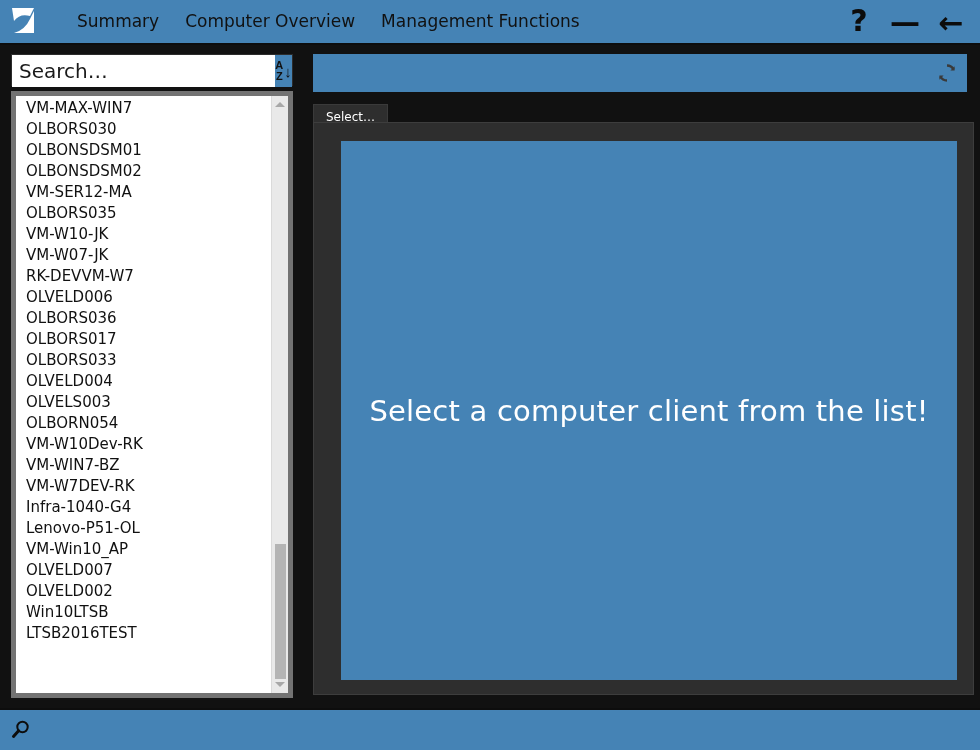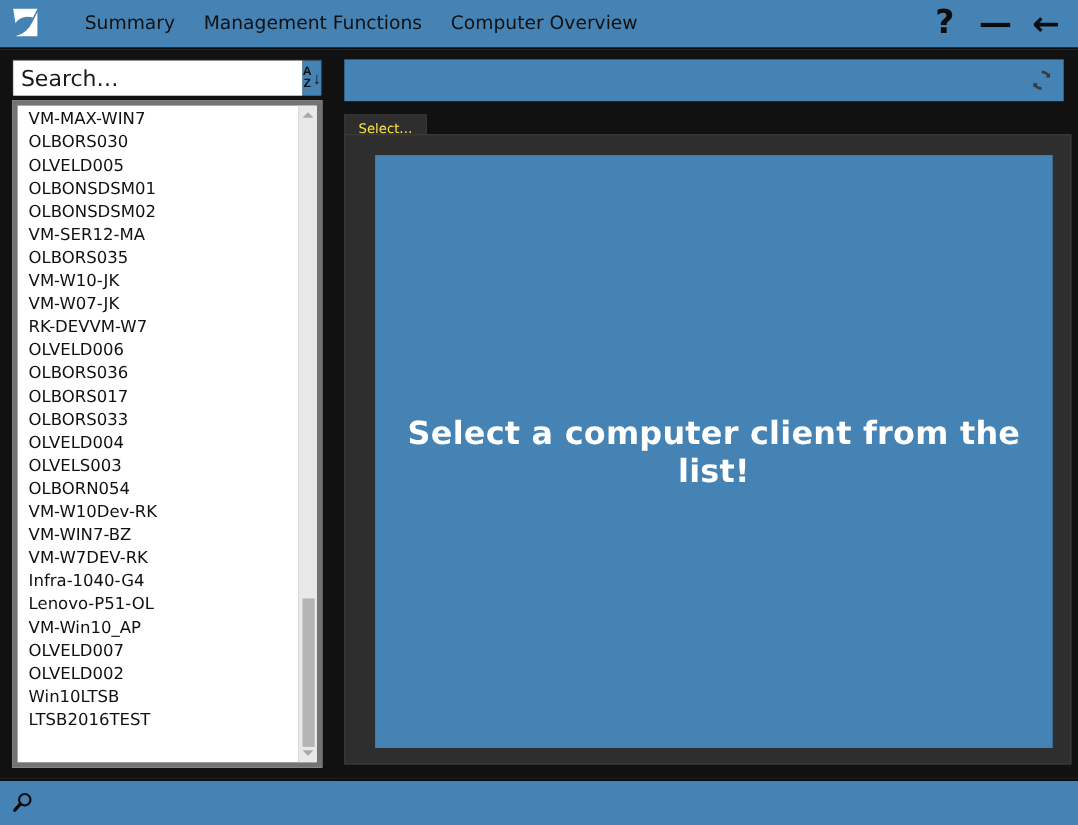--- a/index.html
+++ b/index.html
@@ -233,21 +233,21 @@
     top: 52px;
     width: 654px;
     height: 24px;
     display: flex;
     align-items: flex-end;
   }
   .tab {
     height: 19px;
     min-width: 60px;
     background: #2e2e2e;
-    color: #fde047;
+    color: #ffffff;
     font-size: 12px;
     line-height: 24px;
     padding: 0 12px;
     border: 1px solid #3a3a3a;
     border-bottom: none;
     cursor: default;
   }
 
   .panel {
     position: absolute;
@@ -266,21 +266,21 @@
     width: 616px;
     height: 539px;
     background: #4583b5;
     display: flex;
     align-items: center;
     justify-content: center;
   }
   .placeholder-text {
     color: #ffffff;
     font-size: 29px;
-    font-weight: bold;
+    font-weight: normal;
     text-align: center;
     letter-spacing: 0.2px;
   }
 
   
   .statusbar {
     position: absolute;
     left: 0;
     bottom: 0;
     width: 980px;
@@ -313,22 +313,22 @@
 
     <div class="logo">
       <svg width="48" height="45" viewBox="0 0 48 45">
         <path d="M12 9 L34 9 L30 17 Q20 14 14 22 Z" fill="#ffffff"></path>
         <path d="M34 12 L34 34 L14 34 Q25 31 30 20 Z" fill="#ffffff"></path>
       </svg>
     </div>
 
     <div class="menu">
       <div class="menu-item">Summary</div>
+      <div class="menu-item">Computer Overview</div>
       <div class="menu-item">Management Functions</div>
-      <div class="menu-item">Computer Overview</div>
     </div>
 
     <div class="header-right">
       <div class="hbtn help">?</div>
       <div class="hbtn min">—</div>
       <div class="hbtn back">←</div>
     </div>
   </div>
 
   <div class="left-col">
@@ -343,21 +343,20 @@
           </span>
           <span class="arrow">↓</span>
         </span>
       </button>
     </div>
 
     <div class="list-wrap">
       <div class="list" id="computer-list">
           <div class="list-item">VM-MAX-WIN7</div>
           <div class="list-item">OLBORS030</div>
-          <div class="list-item">OLVELD005</div>
           <div class="list-item">OLBONSDSM01</div>
           <div class="list-item">OLBONSDSM02</div>
           <div class="list-item">VM-SER12-MA</div>
           <div class="list-item">OLBORS035</div>
           <div class="list-item">VM-W10-JK</div>
           <div class="list-item">VM-W07-JK</div>
           <div class="list-item">RK-DEVVM-W7</div>
           <div class="list-item">OLVELD006</div>
           <div class="list-item">OLBORS036</div>
           <div class="list-item">OLBORS017</div>

